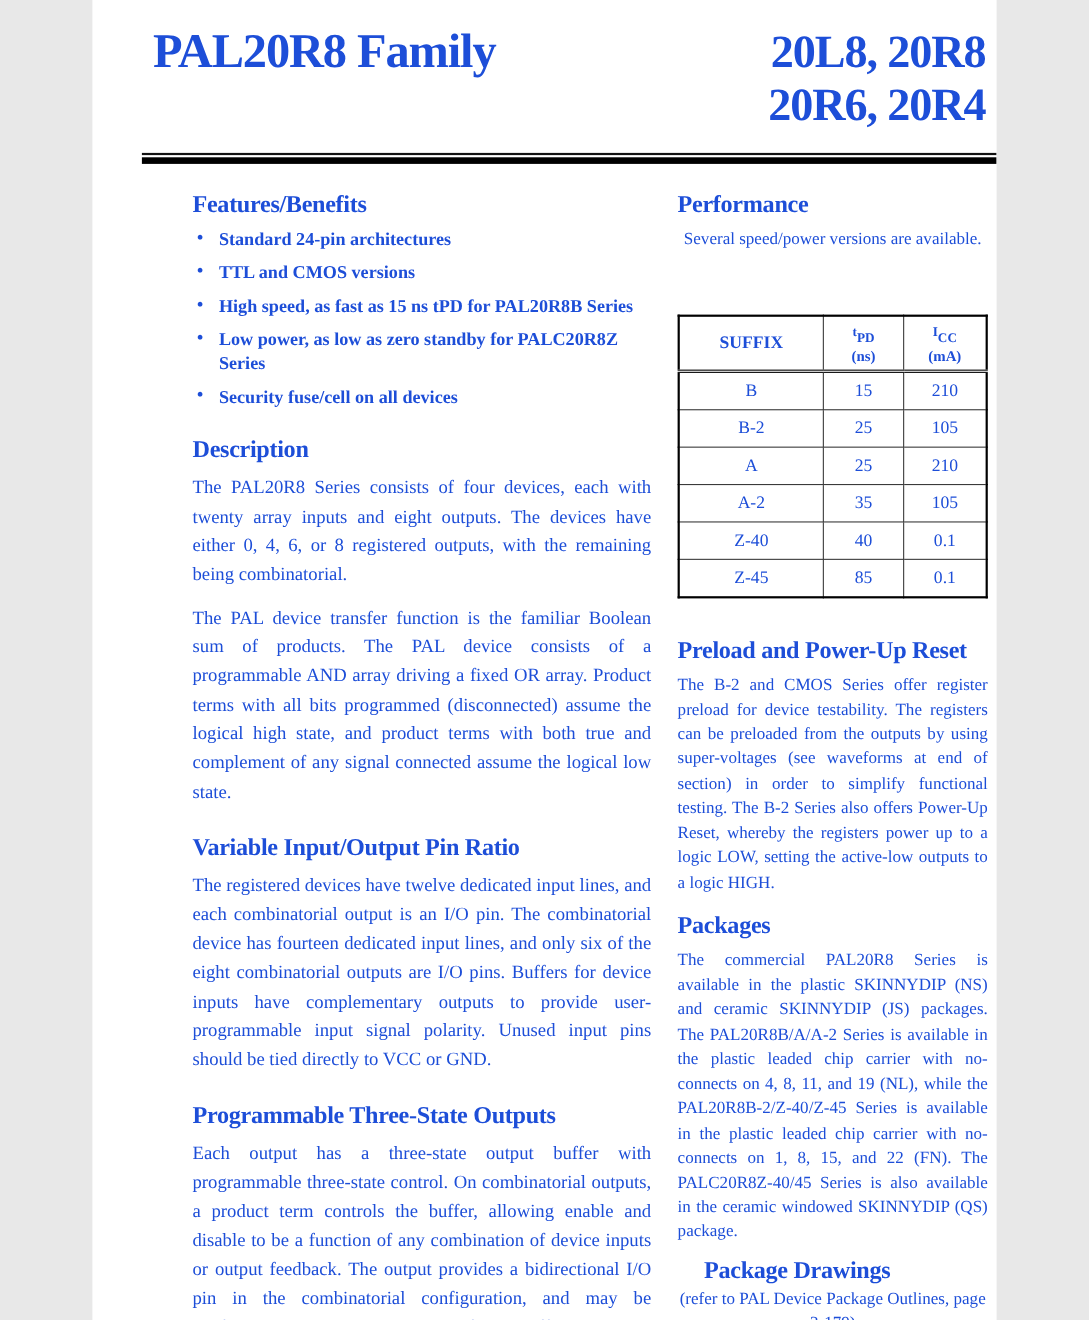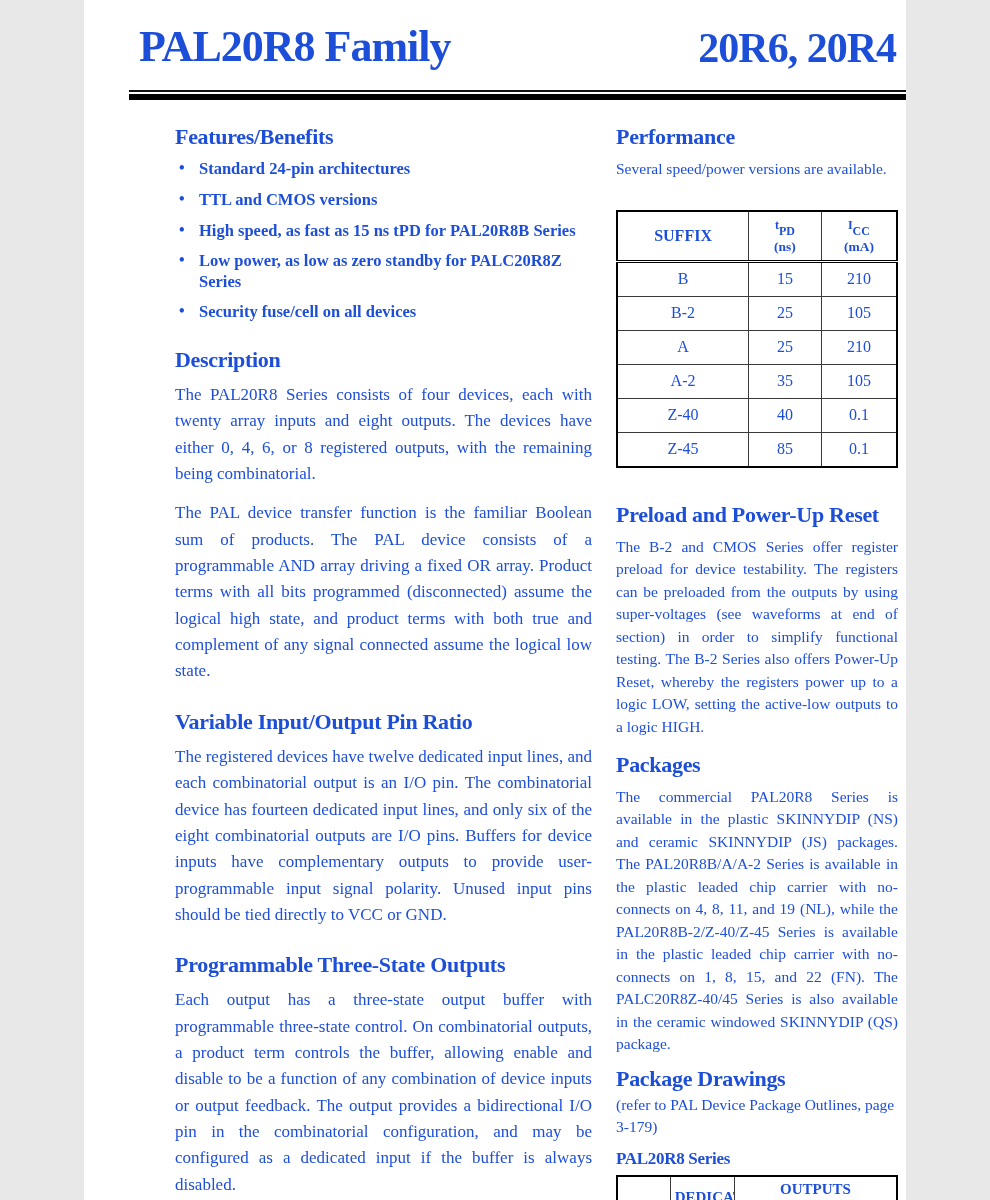--- a/index.html
+++ b/index.html
@@ -26,51 +26,52 @@
   .col-l section:first-child h2{margin-top:0;}
   .col-l p{margin:0 0 13px;font-size:17px;line-height:1.55;text-align:justify;}
   
   ul.feat{list-style:none;margin:4px 0 6px;padding:0;}
   ul.feat li{position:relative;padding-left:24px;margin-bottom:10px;
              font-size:16.5px;font-weight:bold;line-height:1.25;}
   ul.feat li .dot{position:absolute;left:4px;top:-1px;font-size:16px;}
   
   .col-r h2{margin:0 0 8px;}
   .col-r p{margin:0 0 10px;font-size:15.5px;line-height:1.45;text-align:justify;}
-  .col-r p.nojust{text-align:left;}
+  .col-r p.nojust{text-align:center;}
   .sec-preload h2{margin-top:34px;}
   .sec-packages h2{margin-top:14px;}
-  .sec-pkgdraw h2{margin-top:6px;margin-bottom:2px;}
+  .sec-pkgdraw h2{margin-top:6px;margin-bottom:2px;margin-left:24px;}
   .sec-series h2{margin-top:10px;margin-bottom:4px;font-size:17px;}
   
   table{border-collapse:collapse;width:100%;table-layout:fixed;}
   .tbl{border:2px solid #000;}
   .tbl th,.tbl td{border:1px solid #3a3a3a;text-align:center;vertical-align:middle;
                   padding:0 4px;overflow:hidden;}
-  .tbl-speed{margin-top:29px;}
+  .tbl-speed{margin-top:57px;}
   .tbl-speed th{height:48px;font-size:16px;border-bottom:3px double #000;}
   .tbl-speed td{height:33px;font-size:16px;}
   .th-unit{font-size:13.5px;font-weight:bold;line-height:1;margin-top:1px;}
   .presub{font-size:12px;font-weight:bold;vertical-align:6px;}
   .mainsub{font-size:12px;font-weight:bold;}
   .tbl-series{margin-top:6px;}
   .tbl-series th{font-size:15px;line-height:1.15;}
   .tbl-series td{height:29px;font-size:18px;}
   .tbl-series .r1 th{height:26px;}
   .tbl-series .r2 th{height:32px;border-bottom:2px solid #a3a3a3;}
   .tbl-series th.span2{border-bottom:2px solid #000;}
 </style>
 </head>
 <body>
 
 <div class="page">
 
   <div class="hdr">
     <h1>PAL20R8 Family</h1>
     <div class="partnos">
+      <div>20L8, 20R8</div>
       <div>20R6, 20R4</div>
     </div>
   </div>
 
   <div class="rule">
     <div class="thin"></div>
     <div class="thick"></div>
   </div>
 
   <div class="cols">

